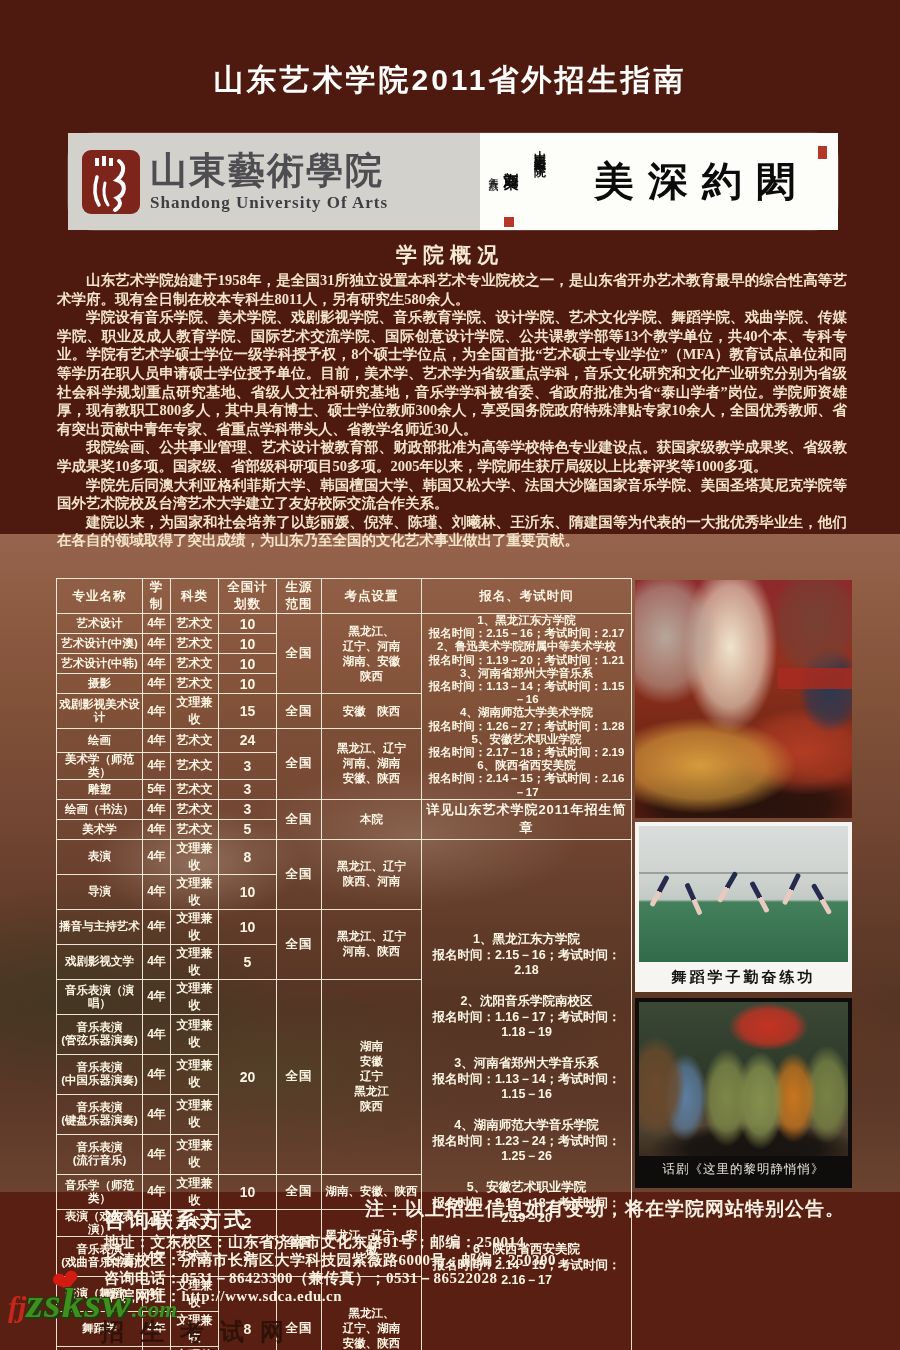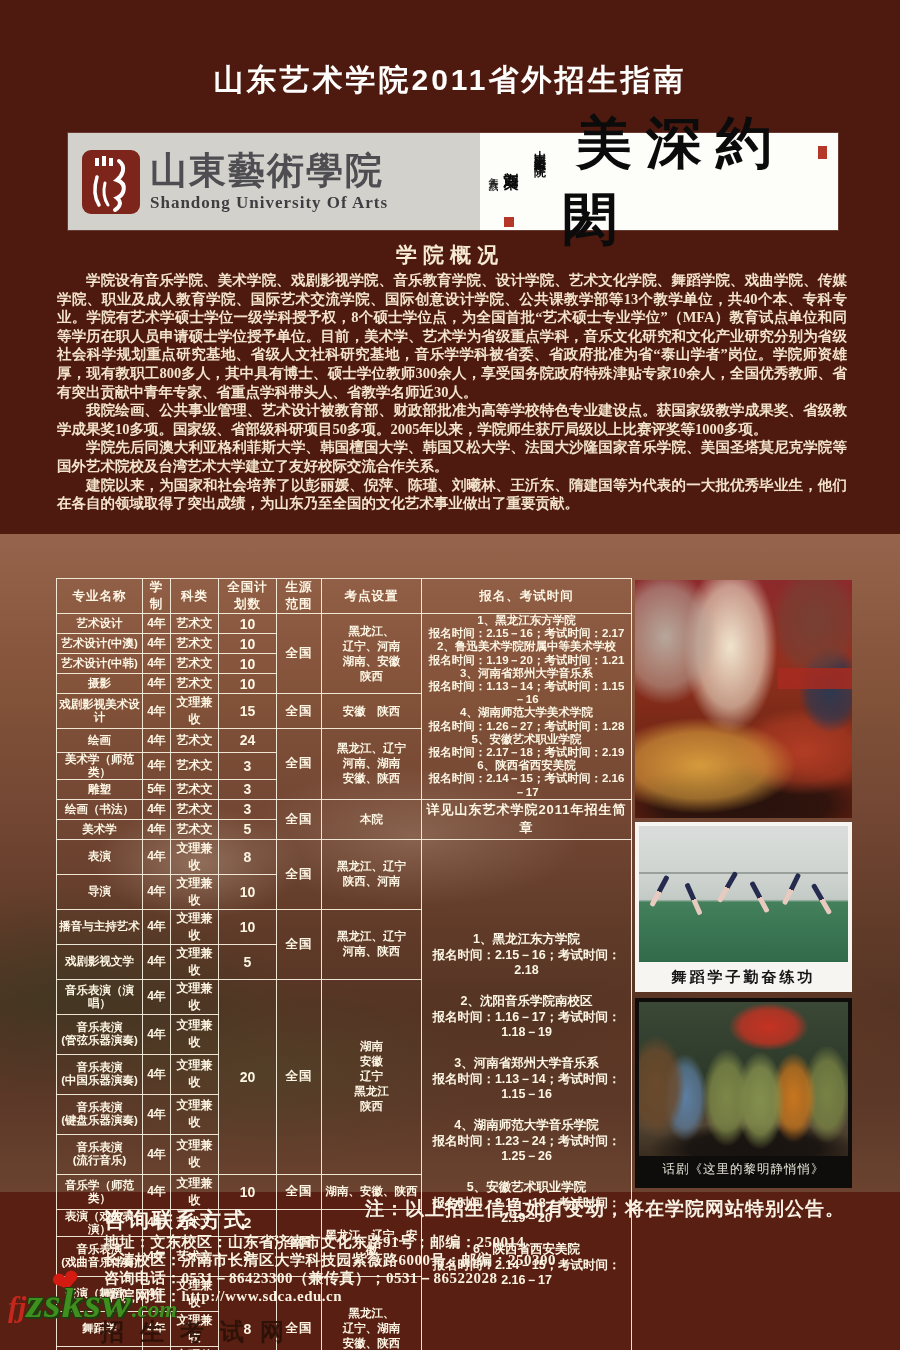--- a/index.html
+++ b/index.html
@@ -11,33 +11,33 @@
       radial-gradient(240px 100px at 46% 46%, rgba(226,209,184,0.22), transparent 70%),
       radial-gradient(300px 150px at 8% 70%, rgba(38,58,30,0.40), transparent 72%),
       radial-gradient(280px 130px at 30% 82%, rgba(64,84,40,0.28), transparent 72%),
       radial-gradient(260px 120px at 82% 76%, rgba(130,62,36,0.30), transparent 70%),
       linear-gradient(180deg,#96644c 0%,#8d5a42 12%,#815138 26%,#734734 42%,#633c2a 58%,#553424 72%,#5c3828 86%,#6b4330 100%);}
   .bottom-band{position:absolute;left:0;top:1192px;width:900px;height:158px;background:#591f13;}
 
   .title{position:absolute;top:60px;left:0;width:100%;text-align:center;color:#fdfdfb;
          font-size:30px;font-weight:bold;letter-spacing:3px;margin:0;}
 
-  .banner{position:absolute;left:68px;top:133px;width:770px;height:97px;display:flex;box-shadow:0 0 0 1px rgba(255,255,255,0.15);}
+  .banner{position:absolute;left:68px;top:133px;width:770px;height:97px;display:flex;box-shadow:0 0 0 1px rgba(255,255,255,0.15);border-radius:26px;}
   .logo-zone{width:412px;background:#d3d1cb;display:flex;align-items:center;padding-left:13px;box-sizing:border-box;}
   .seal{width:60px;height:66px;flex:0 0 auto;}
   .names{margin-left:9px;}
   .cn-name{font-size:37px;color:#4e4e52;font-family:"Liberation Serif",serif;font-weight:600;letter-spacing:2px;line-height:40px;}
   .en-name{font-size:17px;color:#3e3e42;font-family:"Liberation Serif",serif;font-weight:bold;margin-top:2px;letter-spacing:1px;}
   .calli-zone{flex:1;background:#fdfdfa;position:relative;font-family:"Liberation Serif",serif;}
   .sig-age{position:absolute;left:6px;top:36px;writing-mode:vertical-rl;font-size:10px;color:#1c1c1c;letter-spacing:1px;}
   .sig-name{position:absolute;left:21px;top:26px;writing-mode:vertical-rl;font-size:15px;color:#0d0d0d;font-weight:bold;letter-spacing:2px;}
   .sig-seal{position:absolute;left:24px;top:84px;width:10px;height:10px;background:#b5372a;}
   .side-col{position:absolute;left:51px;top:7px;writing-mode:vertical-rl;font-size:12px;color:#0d0d0d;letter-spacing:3px;font-weight:bold;}
   .motto{position:absolute;left:82px;right:10px;top:0;bottom:0;display:flex;align-items:center;justify-content:center;
-         font-size:56px;font-weight:bold;color:#0b0b0b;letter-spacing:14px;text-indent:14px;}
+         font-size:40px;font-weight:bold;color:#0b0b0b;letter-spacing:14px;text-indent:14px;}
   .motto-seal{position:absolute;right:11px;top:13px;width:9px;height:13px;background:#b5372a;}
 
   .overview-heading{position:absolute;top:241px;width:100%;text-align:center;color:#f6ead2;
       font-size:21px;font-weight:bold;letter-spacing:6px;margin:0;}
   .paras{position:absolute;left:57px;top:271px;width:790px;color:#f2e3ca;
       font-family:"Liberation Serif",serif;font-size:14.5px;font-weight:600;}
   .paras p{margin:0;text-indent:2em;line-height:18.6px;text-align:justify;}
 
   .adm-table{position:absolute;left:56px;top:578px;border-collapse:collapse;table-layout:fixed;}
   .adm-table th,.adm-table td{border:1px solid rgba(250,243,226,0.92);color:#fdf6e4;font-weight:bold;
@@ -145,20 +145,21 @@
       <div class="sig-seal"></div>
       <div class="side-col">山東藝術學院</div>
       <div class="motto">美深約閎</div>
       <div class="motto-seal"></div>
     </div>
   </div>
 
   <h2 class="overview-heading">学院概况</h2>
 
   <div class="paras">
+    <p>山东艺术学院始建于1958年，是全国31所独立设置本科艺术专业院校之一，是山东省开办艺术教育最早的综合性高等艺术学府。现有全日制在校本专科生8011人，另有研究生580余人。</p>
     <p>学院设有音乐学院、美术学院、戏剧影视学院、音乐教育学院、设计学院、艺术文化学院、舞蹈学院、戏曲学院、传媒学院、职业及成人教育学院、国际艺术交流学院、国际创意设计学院、公共课教学部等13个教学单位，共40个本、专科专业。学院有艺术学硕士学位一级学科授予权，8个硕士学位点，为全国首批“艺术硕士专业学位”（MFA）教育试点单位和同等学历在职人员申请硕士学位授予单位。目前，美术学、艺术学为省级重点学科，音乐文化研究和文化产业研究分别为省级社会科学规划重点研究基地、省级人文社科研究基地，音乐学学科被省委、省政府批准为省“泰山学者”岗位。学院师资雄厚，现有教职工800多人，其中具有博士、硕士学位教师300余人，享受国务院政府特殊津贴专家10余人，全国优秀教师、省有突出贡献中青年专家、省重点学科带头人、省教学名师近30人。</p>
     <p>我院绘画、公共事业管理、艺术设计被教育部、财政部批准为高等学校特色专业建设点。获国家级教学成果奖、省级教学成果奖10多项。国家级、省部级科研项目50多项。2005年以来，学院师生获厅局级以上比赛评奖等1000多项。</p>
     <p>学院先后同澳大利亚格利菲斯大学、韩国檀国大学、韩国又松大学、法国大沙隆国家音乐学院、美国圣塔莫尼克学院等国外艺术院校及台湾艺术大学建立了友好校际交流合作关系。</p>
     <p>建院以来，为国家和社会培养了以彭丽媛、倪萍、陈瑾、刘曦林、王沂东、隋建国等为代表的一大批优秀毕业生，他们在各自的领域取得了突出成绩，为山东乃至全国的文化艺术事业做出了重要贡献。</p>
   </div>
 
   <table class="adm-table">
     <colgroup>
         <col style="width: 86px;">
         <col style="width: 28px;">

